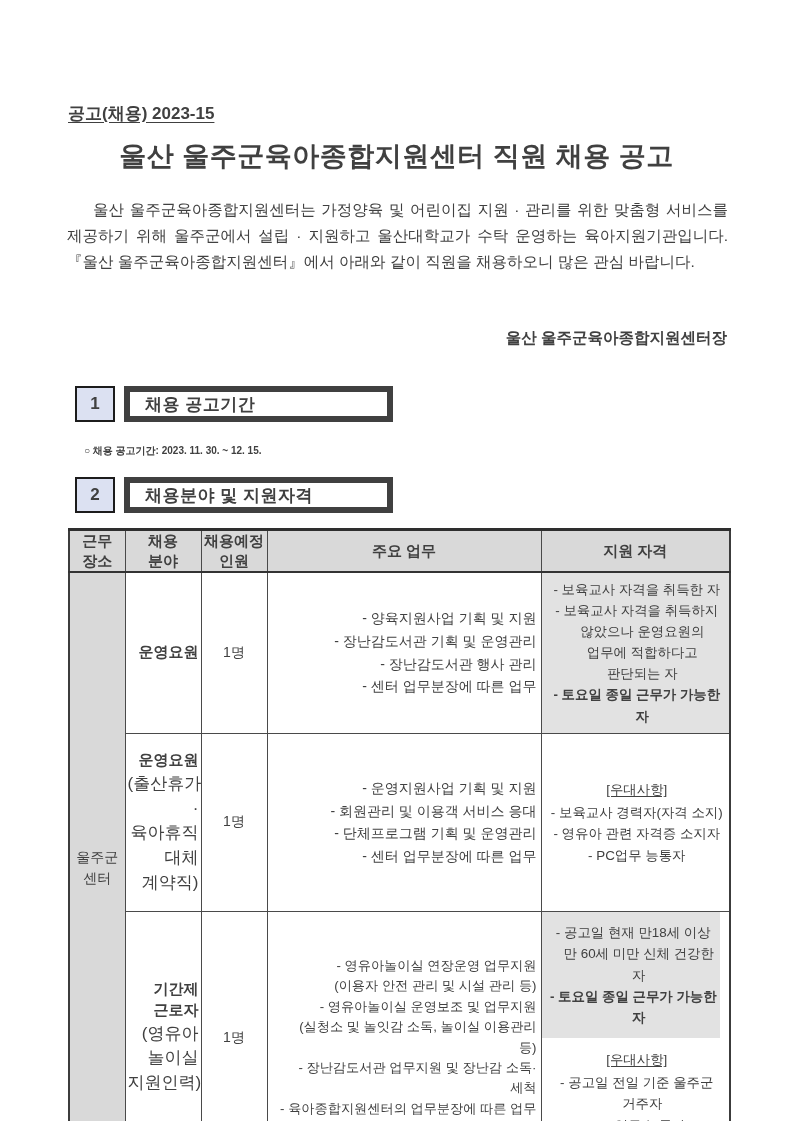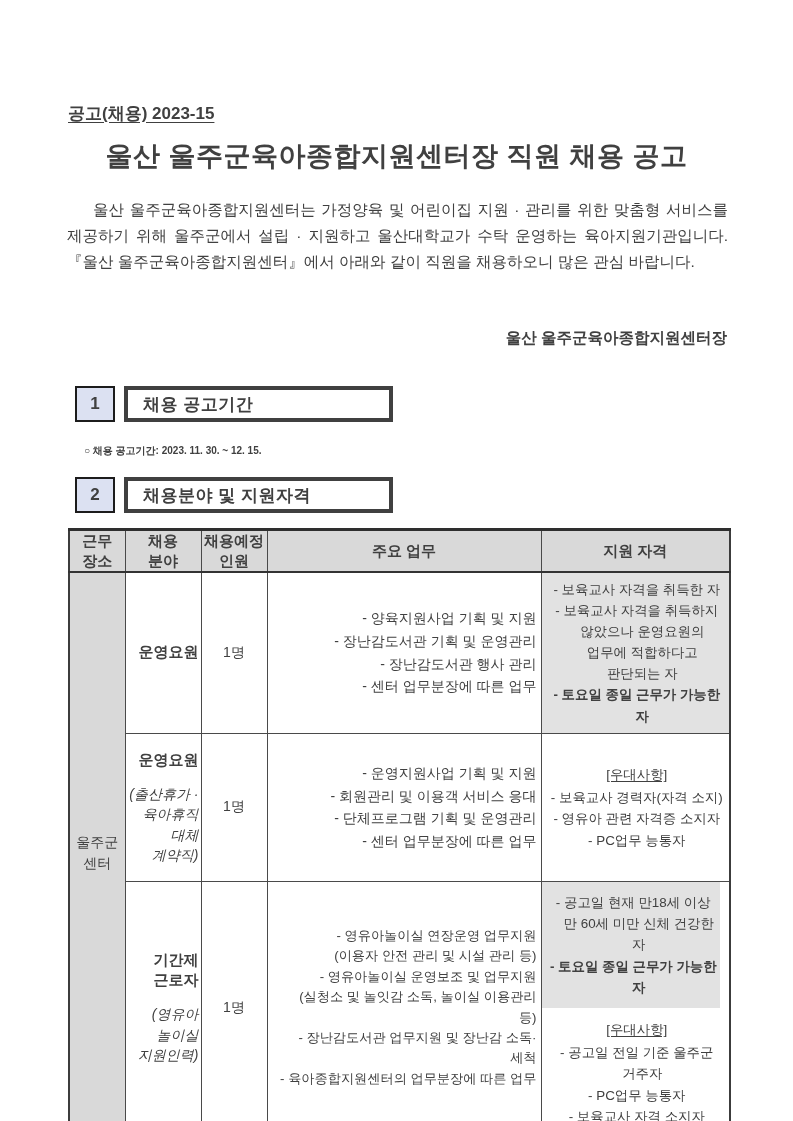--- a/index.html
+++ b/index.html
@@ -41,21 +41,21 @@
   .sec-num {
     width:40px; height:36px;
     background:#dce1f2;
     border:2px solid #1c1c1c;
     display:flex; align-items:center; justify-content:center;
     font-size:17px; font-weight:700;
   }
   .sec-title {
     width:269px; height:36px;
     background:#ffffff;
-    border:4px solid #404040;
+    border:6px solid #404040;
     display:flex; align-items:center;
     padding-left:15px;
     font-size:17px; font-weight:700; letter-spacing:0.5px;
   }
   .bullet-line {
     position:absolute; top:444px; left:84px;
     font-size:10px; font-weight:700;
   }
   
   table.recruit {
@@ -80,21 +80,21 @@
     background:#d9d9d9;
     text-align:center; vertical-align:middle;
     font-size:14px; line-height:1.45;
     white-space:pre-line;
   }
   td.field {
     text-align:right; vertical-align:middle;
     padding:16px 2px;
   }
   .field-main { font-size:15px; font-weight:700; line-height:1.35; word-break:keep-all; }
-  .field-note { font-size:14px; line-height:1.45; margin-top:14px; word-break:keep-all;font-style:italic; }
+  .field-note { font-size:17px; line-height:1.45; margin-top:2px; word-break:keep-all; }
   td.count { text-align:center; vertical-align:middle; font-size:14px; }
   td.duties { vertical-align:middle; padding:6px 4px 6px 9px; font-size:14px; line-height:1.62;text-align:right; }
   tr.r3 td.duties { font-size:13.2px; line-height:1.55; }
   td.qual { font-size:13.4px; line-height:1.58;text-align:center; }
   .cell-list { list-style:none; }
   .cell-list li { padding-left:11px; text-indent:-11px; word-break:keep-all; }
   .cell-list li::before { content:"- "; }
   .cell-list .sub { display:block; text-indent:0; padding-left:1px; }
   .b { font-weight:700; }
   td.qual-gray { background:#e2e2e2; vertical-align:middle; padding:6px 4px 6px 7px; }
@@ -107,21 +107,21 @@
   tr.r2 td { height:114px; }
   tr.r3 td { height:218px; }
 </style>
 </head>
 <body>
 
 <div class="page">
 
   <div class="doc-number">공고(채용) 2023-15</div>
 
-  <h1 class="title">울산 울주군육아종합지원센터장 직원 채용 공고</h1>
+  <h1 class="title">울산 울주군육아종합지원센터 직원 채용 공고</h1>
 
   <p class="intro">울산 울주군육아종합지원센터는 가정양육 및 어린이집 지원 · 관리를 위한 맞춤형 서비스를 제공하기 위해 울주군에서 설립 · 지원하고 울산대학교가 수탁 운영하는 육아지원기관입니다. 『울산 울주군육아종합지원센터』에서 아래와 같이 직원을 채용하오니 많은 관심 바랍니다.</p>
 
   <div class="date-block">
     <div>울산 울주군육아종합지원센터장</div>
   </div>
 
   <div class="sec sec1">
     <div class="sec-num">1</div>
     <div class="sec-title">채용 공고기간</div>

